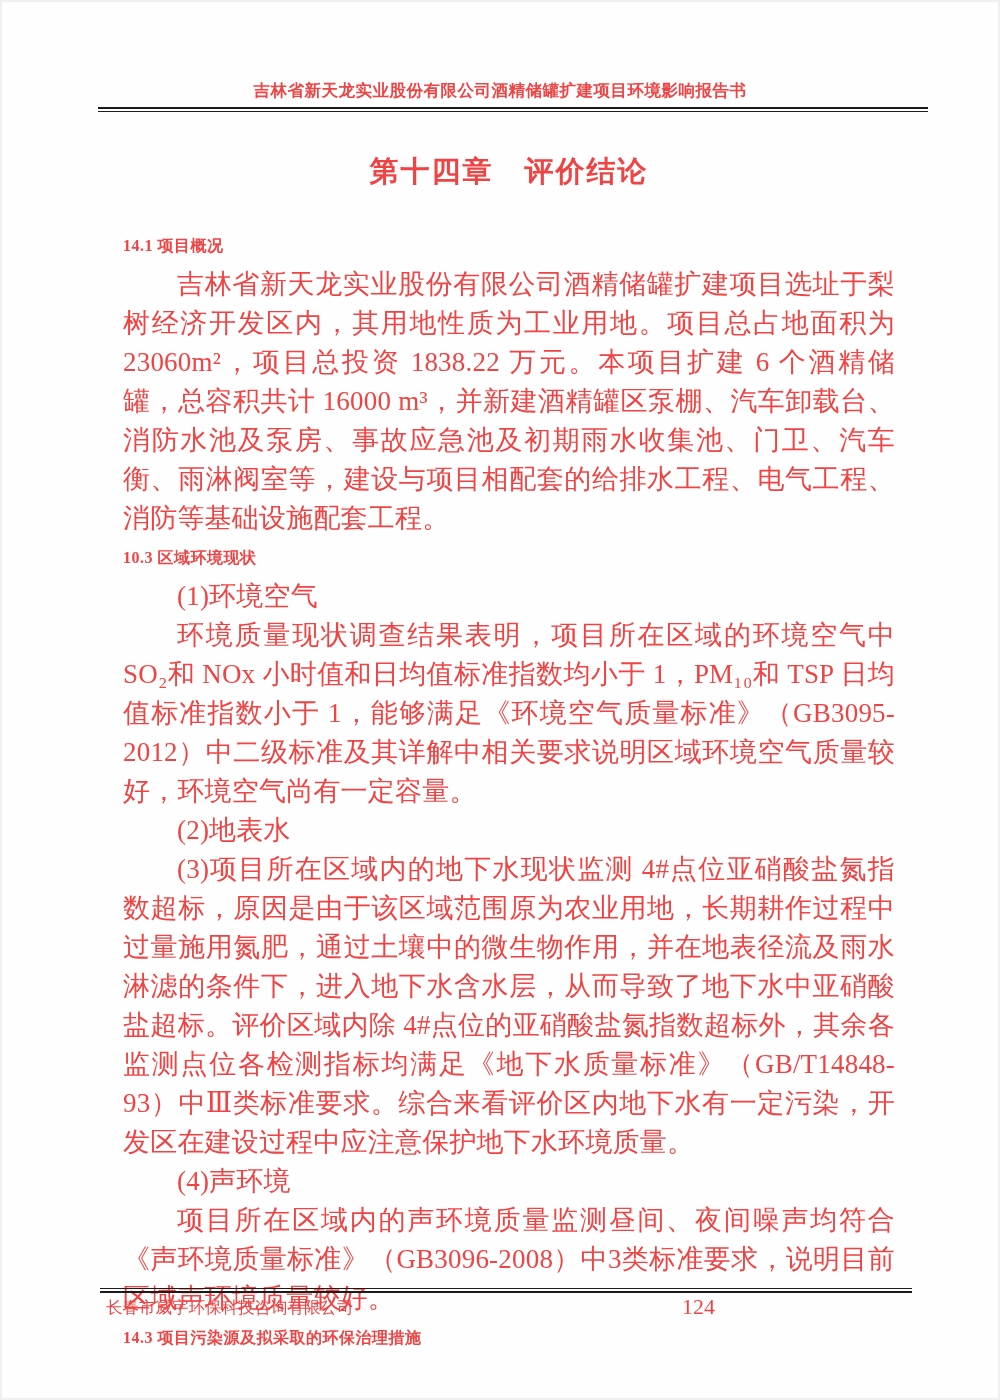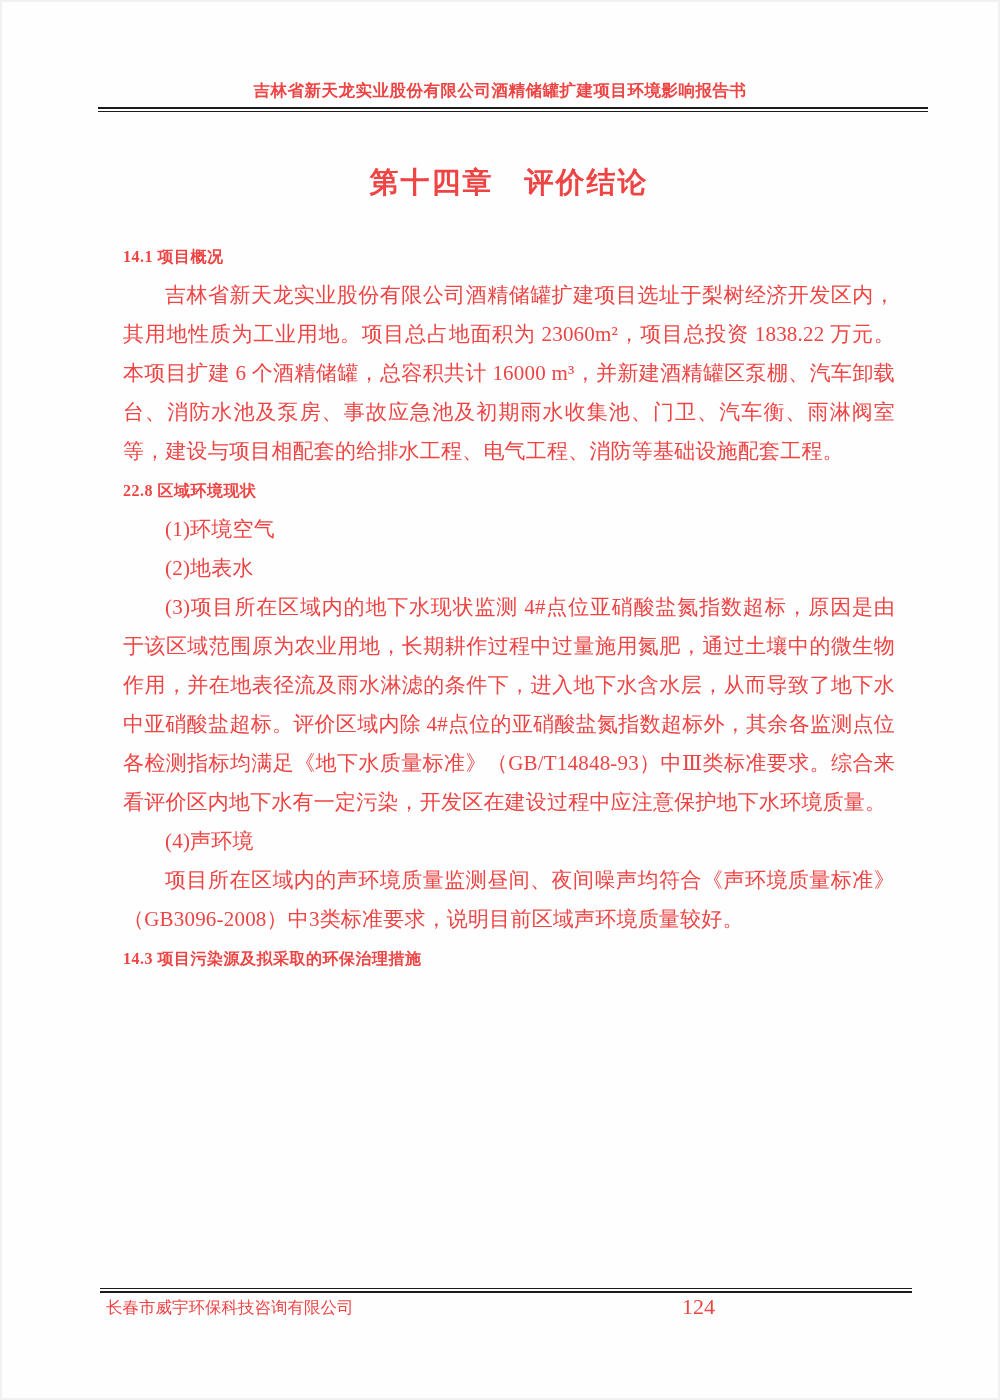--- a/index.html
+++ b/index.html
@@ -40,32 +40,32 @@
     position: absolute;
     left: 123px;
     top: 146px;
     width: 772px;
   }
   .chapter-title {
     font-size: 29px;
     font-weight: bold;
     text-align: center;
     line-height: 42px;
-    margin: 15px 0 34px 0;
+    margin: 4px 0 34px 0;
     letter-spacing: 2px;
   }
   .section-heading {
     font-size: 16px;
     font-weight: bold;
     line-height: 39px;
     margin: 0;
     letter-spacing: 0.5px;
   }
   .para {
-    font-size: 21px;
+    font-size: 27px;
     line-height: 39px;
     margin: 0;
     text-indent: 2em;
     text-align: justify;
     letter-spacing: 0.2px;
   }
   .footer-rule {
     position: absolute;
     top: 1288px;
     left: 100px;
@@ -97,24 +97,25 @@
   <div class="doc-header-rule"></div>
 
   <div class="doc-content">
 
     <h1 class="chapter-title">第十四章　评价结论</h1>
 
     <h2 class="section-heading">14.1 项目概况</h2>
 
     <p class="para">吉林省新天龙实业股份有限公司酒精储罐扩建项目选址于梨树经济开发区内，其用地性质为工业用地。项目总占地面积为 23060m²，项目总投资 1838.22 万元。本项目扩建 6 个酒精储罐，总容积共计 16000 m³，并新建酒精罐区泵棚、汽车卸载台、消防水池及泵房、事故应急池及初期雨水收集池、门卫、汽车衡、雨淋阀室等，建设与项目相配套的给排水工程、电气工程、消防等基础设施配套工程。</p>
 
-    <h2 class="section-heading">22.8 区域环境现状</h2>
+    <h2 class="section-heading">10.3 区域环境现状</h2>
 
     <p class="para">(1)环境空气</p>
 
+    <p class="para">环境质量现状调查结果表明，项目所在区域的环境空气中 SO₂和 NOx 小时值和日均值标准指数均小于 1，PM₁₀和 TSP 日均值标准指数小于 1，能够满足《环境空气质量标准》（GB3095-2012）中二级标准及其详解中相关要求说明区域环境空气质量较好，环境空气尚有一定容量。</p>
 
     <p class="para">(2)地表水</p>
 
 
     <p class="para">(3)项目所在区域内的地下水现状监测 4#点位亚硝酸盐氮指数超标，原因是由于该区域范围原为农业用地，长期耕作过程中过量施用氮肥，通过土壤中的微生物作用，并在地表径流及雨水淋滤的条件下，进入地下水含水层，从而导致了地下水中亚硝酸盐超标。评价区域内除 4#点位的亚硝酸盐氮指数超标外，其余各监测点位各检测指标均满足《地下水质量标准》（GB/T14848-93）中Ⅲ类标准要求。综合来看评价区内地下水有一定污染，开发区在建设过程中应注意保护地下水环境质量。</p>
 
     <p class="para">(4)声环境</p>
 
     <p class="para">项目所在区域内的声环境质量监测昼间、夜间噪声均符合《声环境质量标准》（GB3096-2008）中3类标准要求，说明目前区域声环境质量较好。</p>
 

